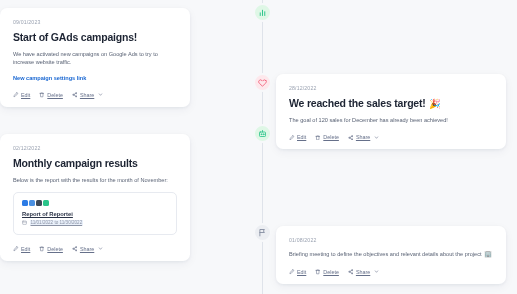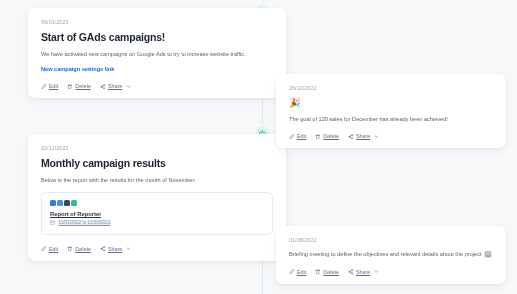--- a/index.html
+++ b/index.html
@@ -50,21 +50,21 @@
   
   .card {
     position: absolute;
     background: #ffffff;
     border-radius: 7px;
     box-shadow: 0 1px 3px rgba(24, 39, 75, 0.06),
                 0 3px 10px rgba(24, 39, 75, 0.05);
     padding: 11px 13px 9px 13px;
   }
 
-  .card-left  { left: 28px;  width: 258px; }
+  .card-left  { left: 0;  width: 190px; }
   .card-right { left: 276px; width: 230px; }
 
   .card-1 { top: 8px; }
   .card-2 { top: 134px; }
   .card-3 { top: 74px; }
   .card-4 { top: 226px; }
 
   .card-date {
     font-size: 5.2px;
     color: #9aa2b1;
@@ -314,20 +314,21 @@
               <polyline points="6 9 12 16 18 9"></polyline>
             </svg>
         </span>
       </div>
     </div>
   </div>
 
   <div class="card card-right card-3">
     <div class="card-date">28/12/2022</div>
     <div class="card-title">
+      <span>We reached the sales target!</span>
       <span class="emoji">🎉</span>
     </div>
     <div class="card-desc">
       <span>The goal of 120 sales for December has already been achieved!</span>
     </div>
     <div class="actions">
       <div class="action">
         <span>
           <svg width="5.5" height="5.5" viewBox="0 0 24 24" fill="none" stroke="#66708a" stroke-width="2.4" stroke-linecap="round" stroke-linejoin="round">
               <path d="M17 3l4 4L8 20H4v-4L17 3z"></path>

